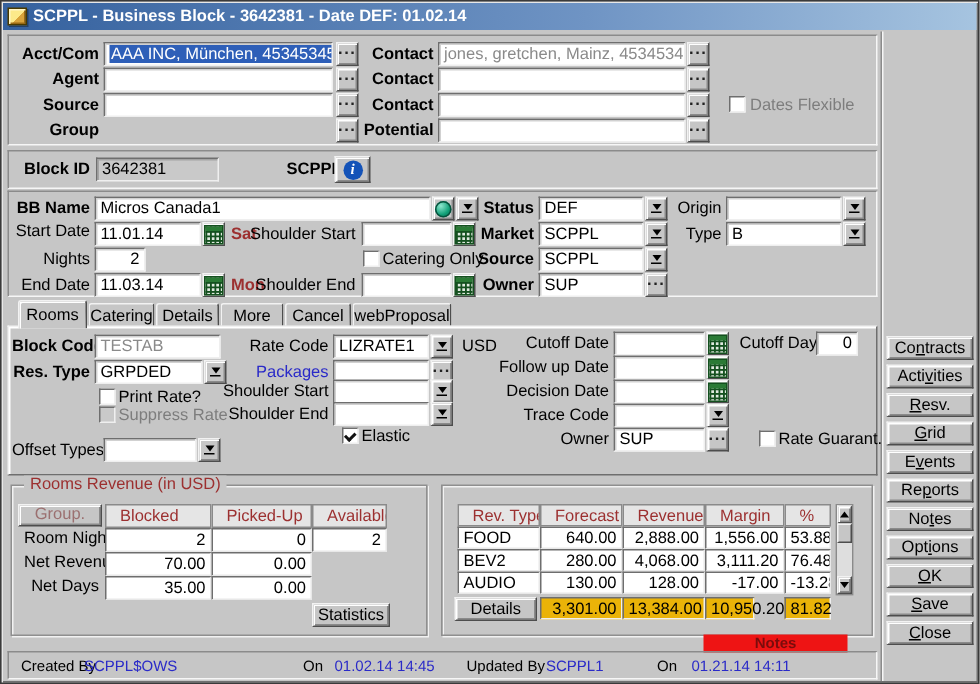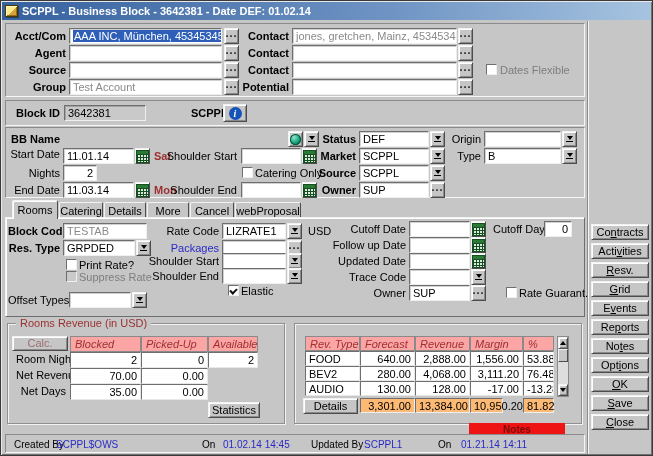--- a/index.html
+++ b/index.html
@@ -55,27 +55,27 @@
   .tab{position:absolute;top:2px;height:16px;background:#c6c6c6;border:1px solid;
        border-color:#f2f2f2 #4d4d4d #4d4d4d #f2f2f2;border-bottom:none;border-radius:2px 2px 0 0;
        display:flex;align-items:center;justify-content:center;z-index:1;}
   .tab.active{top:0;height:19px;z-index:3;box-shadow:inset 1px 1px 0 #fff;}
   .tabcontent{position:absolute;left:0;top:17px;width:580px;height:100px;border:1px solid;
        border-color:#f2f2f2 #6e6e6e #6e6e6e #f2f2f2;z-index:2;background:#c6c6c6;
        box-shadow:inset 1px 1px 0 #fff;}
   .group{position:absolute;border:1px solid #8f8f8f;box-shadow:inset 1px 1px 0 #f2f2f2,1px 1px 0 #f2f2f2;}
   .legend{position:absolute;top:-7px;left:8px;background:#c6c6c6;padding:0 4px;color:#9c3030;white-space:nowrap;z-index:2;}
   .tbl{position:absolute;display:grid;}
-  .hc{background:#fca5a5;border:1px solid #8a8a8a;color:#9c3030;padding:1px 4px;white-space:nowrap;overflow:hidden;font-style:italic;}
+  .hc{background:#e5e5e5;border:1px solid #8a8a8a;color:#9c3030;padding:1px 9px;white-space:nowrap;overflow:hidden;}
   .lc{padding:1px 4px;text-align:right;white-space:nowrap;}
   .vc{background:#fff;border:1px solid;border-color:#6e6e6e #e8e8e8 #e8e8e8 #6e6e6e;padding:1px 3px;
       text-align:right;white-space:nowrap;overflow:hidden;}
   .vc.left{text-align:left;}
   .ec{background:transparent;}
-  .tc{position:absolute;height:15px;background:#fdba74;border:1px solid;
+  .tc{position:absolute;height:15px;background:#eab308;border:1px solid;
       border-color:#6e6e6e #efefef #efefef #6e6e6e;padding:1px 3px;text-align:right;}
   .sidebtn{position:absolute;left:589px;width:58px;height:16px;}
   .sep{position:absolute;left:585px;top:0;bottom:0;width:2px;border-left:1px solid #8b8b8b;border-right:1px solid #f6f6f6;}
   .sb{position:absolute;background:#dedede;border:1px solid #8a8a8a;}
   .sbbtn{position:absolute;left:0;width:10px;height:12px;padding:0;}
   .arrup::after{content:"";border-left:3px solid transparent;border-right:3px solid transparent;border-bottom:4px solid #000;}
   .arrdn::after{content:"";border-left:3px solid transparent;border-right:3px solid transparent;border-top:4px solid #000;}
   .thumb{position:absolute;left:0;top:12px;width:10px;height:13px;background:#c6c6c6;
       border:1px solid;border-color:#f2f2f2 #4d4d4d #4d4d4d #f2f2f2;}
   .notesband{position:absolute;left:467px;top:402px;width:96px;height:12px;background:#ee1414;
@@ -103,21 +103,20 @@
 
       <div class="lbl r b" style="left:2px;top:23px;width:58px">Agent</div>
       <div class="fld" style="left:63px;top:21px;width:153px"></div>
       <div class="btn sq lov" style="left:218px;top:21px"></div>
 
       <div class="lbl r b" style="left:2px;top:40px;width:58px">Source</div>
       <div class="fld" style="left:63px;top:38px;width:153px"></div>
       <div class="btn sq lov" style="left:218px;top:38px"></div>
 
       <div class="lbl r b" style="left:2px;top:57px;width:58px">Group</div>
-      <div class="fld dis" style="left:63px;top:55px;width:153px">Test Account</div>
       <div class="btn sq lov" style="left:218px;top:55px"></div>
 
       <div class="lbl r b" style="left:230px;top:6px;width:53px">Contact</div>
       <div class="fld dis" style="left:286px;top:4px;width:165px">jones, gretchen, Mainz, 45345345</div>
       <div class="btn sq lov" style="left:452px;top:4px"></div>
 
       <div class="lbl r b" style="left:230px;top:23px;width:53px">Contact</div>
       <div class="fld" style="left:286px;top:21px;width:165px"></div>
       <div class="btn sq lov" style="left:452px;top:21px"></div>
 
@@ -137,20 +136,21 @@
       <div class="lbl r b" style="left:2px;top:6px;width:52px">Block ID</div>
       <div class="fld grayf" style="left:58px;top:4px;width:82px">3642381</div>
       <div class="lbl b" style="left:185px;top:6px">SCPPL</div>
       <div class="btn info-btn" style="left:217px;top:3px">
         <span class="info-ico">i</span>
       </div>
     </div>
 
     <div class="panel" style="left:3px;top:106px;width:580px;height:71px">
       <div class="lbl r b" style="left:2px;top:5px;width:52px">BB Name</div>
+      <div class="fld" style="left:57px;top:3px;width:224px">Micros Canada1</div>
       <div class="btn sq globe" style="left:282px;top:3px"></div>
       <div class="btn sq dd" style="left:298px;top:3px"></div>
 
       <div class="lbl r" style="left:2px;top:20px;width:52px">Start Date</div>
       <div class="fld" style="left:57px;top:20px;width:71px">11.01.14</div>
       <div class="btn sq cal" style="left:129px;top:20px"></div>
       <div class="lbl b maroon" style="left:148px;top:22px">Sat</div>
 
       <div class="lbl r" style="left:2px;top:39px;width:52px">Nights</div>
       <div class="fld num" style="left:57px;top:37px;width:34px">2</div>
@@ -245,41 +245,41 @@
         <div class="lbl r" style="left:312px;top:5px;width:88px">Cutoff Date</div>
         <div class="fld" style="left:403px;top:3px;width:61px"></div>
         <div class="btn sq cal" style="left:465px;top:3px"></div>
         <div class="lbl r" style="left:487px;top:5px;width:48px">Cutoff Days</div>
         <div class="fld num" style="left:538px;top:3px;width:28px">0</div>
 
         <div class="lbl r" style="left:312px;top:21px;width:88px">Follow up Date</div>
         <div class="fld" style="left:403px;top:19px;width:61px"></div>
         <div class="btn sq cal" style="left:465px;top:19px"></div>
 
-        <div class="lbl r" style="left:312px;top:37px;width:88px">Updated Date</div>
+        <div class="lbl r" style="left:312px;top:37px;width:88px">Decision Date</div>
         <div class="fld" style="left:403px;top:35px;width:61px"></div>
         <div class="btn sq cal" style="left:465px;top:35px"></div>
 
         <div class="lbl r" style="left:312px;top:53px;width:88px">Trace Code</div>
         <div class="fld" style="left:403px;top:51px;width:61px"></div>
         <div class="btn sq dd" style="left:465px;top:51px"></div>
 
         <div class="lbl r" style="left:312px;top:69px;width:88px">Owner</div>
         <div class="fld" style="left:403px;top:67px;width:61px">SUP</div>
         <div class="btn sq lov" style="left:465px;top:67px"></div>
 
         <div class="cb" style="left:500px;top:69px"></div>
         <div class="lbl" style="left:513px;top:69px">Rate Guarant.</div>
       </div>
     </div>
 
     <div class="group" style="left:5px;top:302px;width:278px;height:101px">
       <div class="legend">Rooms Revenue (in  USD)</div>
       <div class="tbl" style="left:4px;top:12px;grid-template-columns:58px 71px 67px 50px;grid-auto-rows:16px">
-        <div class="btn dis" style="position:relative;width:56px;height:15px">Calc.</div>
+        <div class="btn dis" style="position:relative;width:56px;height:15px">Group.</div>
         <div class="hc">Blocked</div>
         <div class="hc">Picked-Up</div>
         <div class="hc">Available</div>
 
         <div class="lc">Room Nights</div>
         <div class="vc">2</div>
         <div class="vc">0</div>
         <div class="vc">2</div>
 
         <div class="lc">Net Revenue</div>

